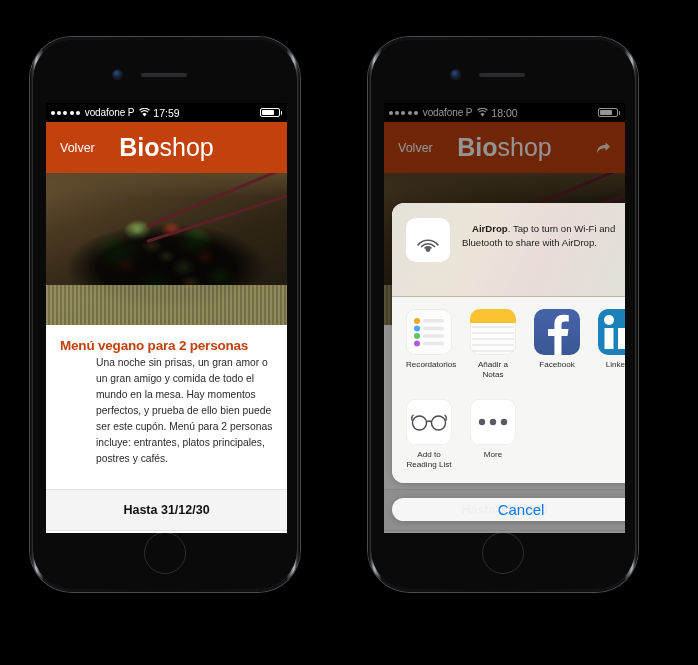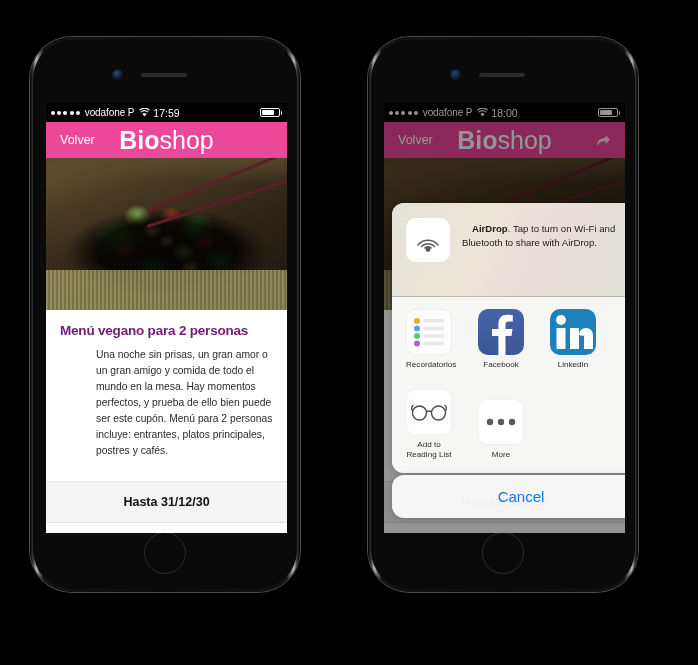--- a/index.html
+++ b/index.html
@@ -72,21 +72,21 @@
   }
   .batt-body {
     width: 20px; height: 9.5px; border: 1px solid #fff; border-radius: 2px;
     padding: 1px;
   }
   .batt-fill { width: 78%; height: 100%; background: #fff; border-radius: 1px; }
   .batt-cap { width: 1.5px; height: 4px; background: #fff; border-radius: 0 1px 1px 0; }
 
   
   .navbar {
-    height: 36px; background: #ec4899; position: relative;
+    height: 51px; background: #c2410c; position: relative;
     display: flex; align-items: center;
   }
   .nav-back {
     position: absolute; left: 14px; font-size: 12.5px; color: #fff;
   }
   .brand {
     position: absolute; left: 50%; transform: translateX(-50%);
     font-size: 25px; line-height: 1; color: #fff; white-space: nowrap;
   }
   .brand b { font-weight: 700; }
@@ -129,22 +129,22 @@
   .hero .chop1, .hero .chop2 {
     position: absolute; height: 3px; background: #5c1f28; border-radius: 2px;
     transform-origin: left center;
   }
   .hero .chop1 { top: 34%; left: 42%; width: 62%; transform: rotate(-23deg); }
   .hero .chop2 { top: 44%; left: 42%; width: 62%; transform: rotate(-18deg); }
 
   
   .content { padding: 13px 14px 10px; background: #fff; }
   .deal-title {
-    font-size: 13.5px; font-weight: 700; color: #701a75;
-    letter-spacing: -0.2px; margin-bottom: 9px;
+    font-size: 13.5px; font-weight: 700; color: #c2410c;
+    letter-spacing: -0.2px; margin-bottom: 2px;
   }
   .deal-desc {
     font-size: 10.3px; line-height: 1.55; color: #2a2a2a; margin-left: 36px;
   }
   .valid-band {
     background: #f4f4f4; border-top: 1px solid #e2e2e2; border-bottom: 1px solid #e2e2e2;
     padding: 13px 0; text-align: center;
     font-size: 12.5px; font-weight: 700; color: #111;
     margin-top: 12px;
   }
@@ -173,23 +173,22 @@
     width: 44px; height: 44px; flex: 0 0 44px;
     background: #fff; border-radius: 10px;
     display: flex; align-items: center; justify-content: center;
   }
   .airdrop-txt {
     font-size: 9.6px; line-height: 1.45; color: #1b1b1b; padding-top: 4px;
   }
   .airdrop-txt b { font-weight: 700; margin-left: 10px; }
 
   .apps-row, .acts-row {
-    display: flex; padding: 12px 0 9px 14px; gap: 26px;
+    display: flex; padding: 12px 0 9px 14px; gap: 18px;
     background: rgba(247,246,244,.94);
-    align-items: flex-end;
   }
   .acts-row { padding-top: 10px; padding-bottom: 13px; }
   .app-cell { width: 46px; flex: 0 0 46px; text-align: center; }
   .app-ic {
     width: 46px; height: 46px; border-radius: 10px; overflow: hidden;
     margin-bottom: 5px; position: relative;
     display: flex; align-items: center; justify-content: center;
   }
   .app-lbl {
     font-size: 8.1px; line-height: 1.25; color: #2b2b2b;
@@ -201,23 +200,23 @@
   .ic-notes { background: #fdfdfd; box-shadow: inset 0 0 0 .5px #dcdcdc; }
   .ic-fb {
     background: linear-gradient(180deg,#4763a8 0%,#3a5795 100%);
     color: #fff; font-size: 40px; font-weight: 700;
     font-family: "Liberation Serif", serif; line-height: 1;
   }
   .ic-li { background: #1c80ba; color:#fff; }
   .ic-white { background: #fff; box-shadow: inset 0 0 0 .5px #e2e2e2; }
 
   .cancel-btn {
-    margin-top: 2px; background: rgba(252,252,252,.95);
+    margin-top: 15px; background: rgba(252,252,252,.95);
     border-radius: 12px; text-align: center;
-    padding: 13px 0; font-size: 15px; color: #0579ff; font-weight: 400;
+    padding: 3px 0; font-size: 15px; color: #0579ff; font-weight: 400;
     box-shadow: 0 1px 6px rgba(0,0,0,.2);
   }
 </style>
 </head>
 <body>
 
 <div class="stage">
 
   <div class="phone left">
     <div class="body-outer"></div>
@@ -366,20 +365,36 @@
                     <rect x="17" y="10" width="21" height="3.6" rx="1.5" fill="#e8e8e8"></rect>
                     <rect x="17" y="17.7" width="21" height="3.6" rx="1.5" fill="#e8e8e8"></rect>
                     <rect x="17" y="25.2" width="21" height="3.6" rx="1.5" fill="#e8e8e8"></rect>
                     <rect x="17" y="32.7" width="21" height="3.6" rx="1.5" fill="#e8e8e8"></rect>
                   </g>
                 </svg>
               </div>
               <div class="app-lbl">Recordatorios</div>
             </div>
 
+            <div class="app-cell">
+              <div class="app-ic ic-notes">
+                <svg width="46" height="46" viewBox="0 0 46 46">
+                  <rect x="0" y="0" width="46" height="14" fill="#FCC331"></rect>
+                  <g stroke="#dcdcdc" stroke-width="1">
+                    <line x1="2" y1="18" x2="44" y2="18"></line>
+                    <line x1="2" y1="24" x2="44" y2="24"></line>
+                    <line x1="2" y1="30" x2="44" y2="30"></line>
+                    <line x1="2" y1="36" x2="44" y2="36"></line>
+                    <line x1="2" y1="42" x2="44" y2="42"></line>
+                  </g>
+                </svg>
+              </div>
+              <div class="app-lbl">Añadir a
+Notas</div>
+            </div>
 
             <div class="app-cell">
               <div class="app-ic ic-fb">
                 <svg width="46" height="46" viewBox="0 0 46 46">
                   <path d="M27.5 46 V27 h6 l1-7 h-7 v-4.2 c0-2 0.6-3.4 3.5-3.4 h3.8 V6.2 C34 6 31.8 5.8 29.3 5.8 c-5.3 0-8.9 3.2-8.9 9.2 V20 H14 v7 h6.4 V46 Z" fill="#fff"></path>
                 </svg>
               </div>
               <div class="app-lbl">Facebook</div>
             </div>
 

